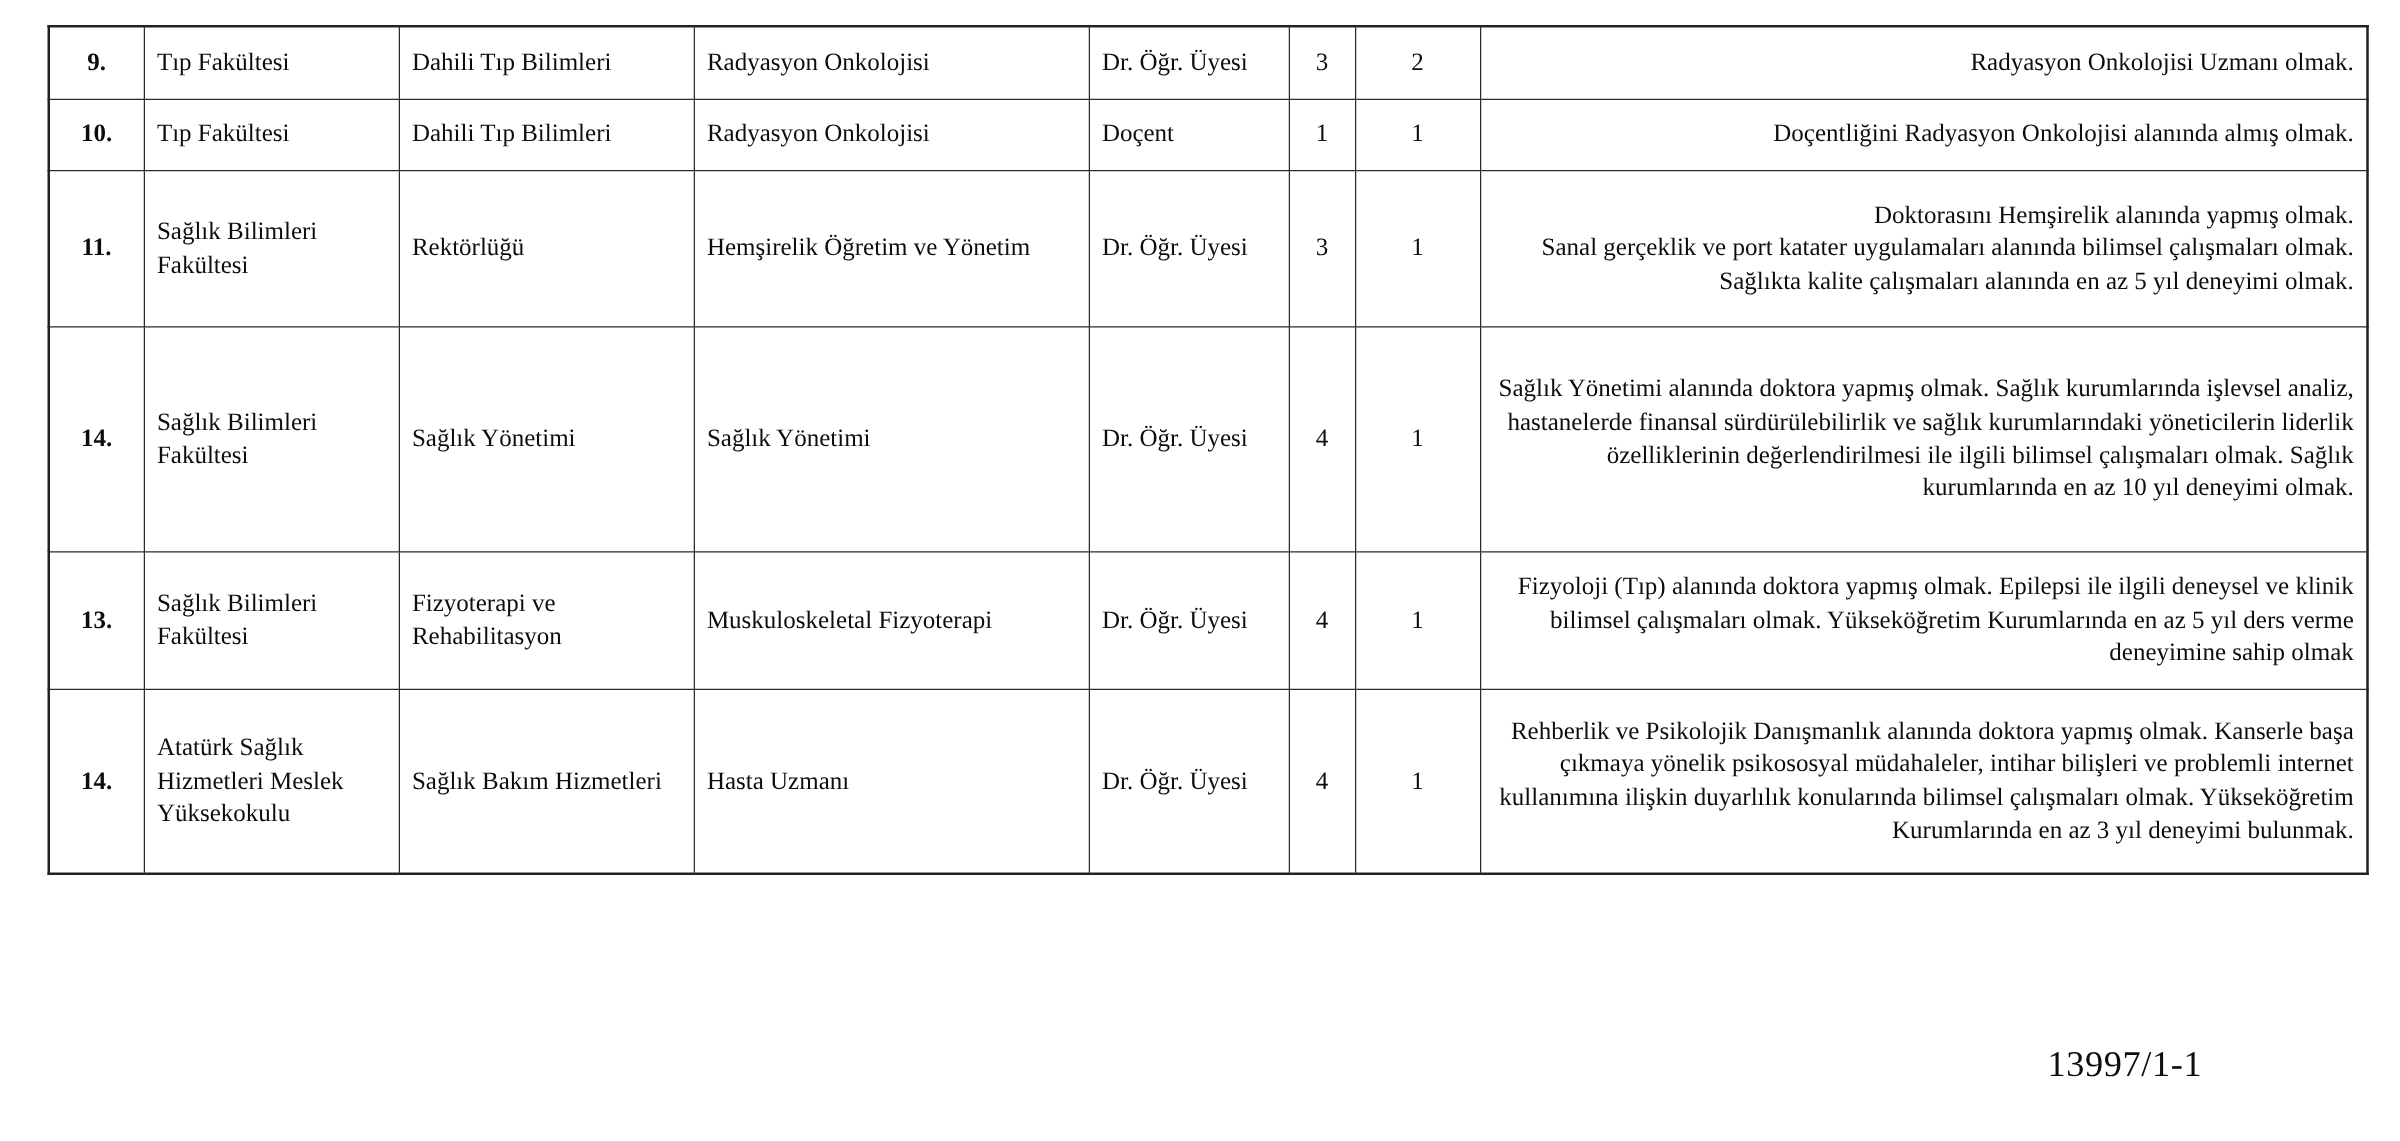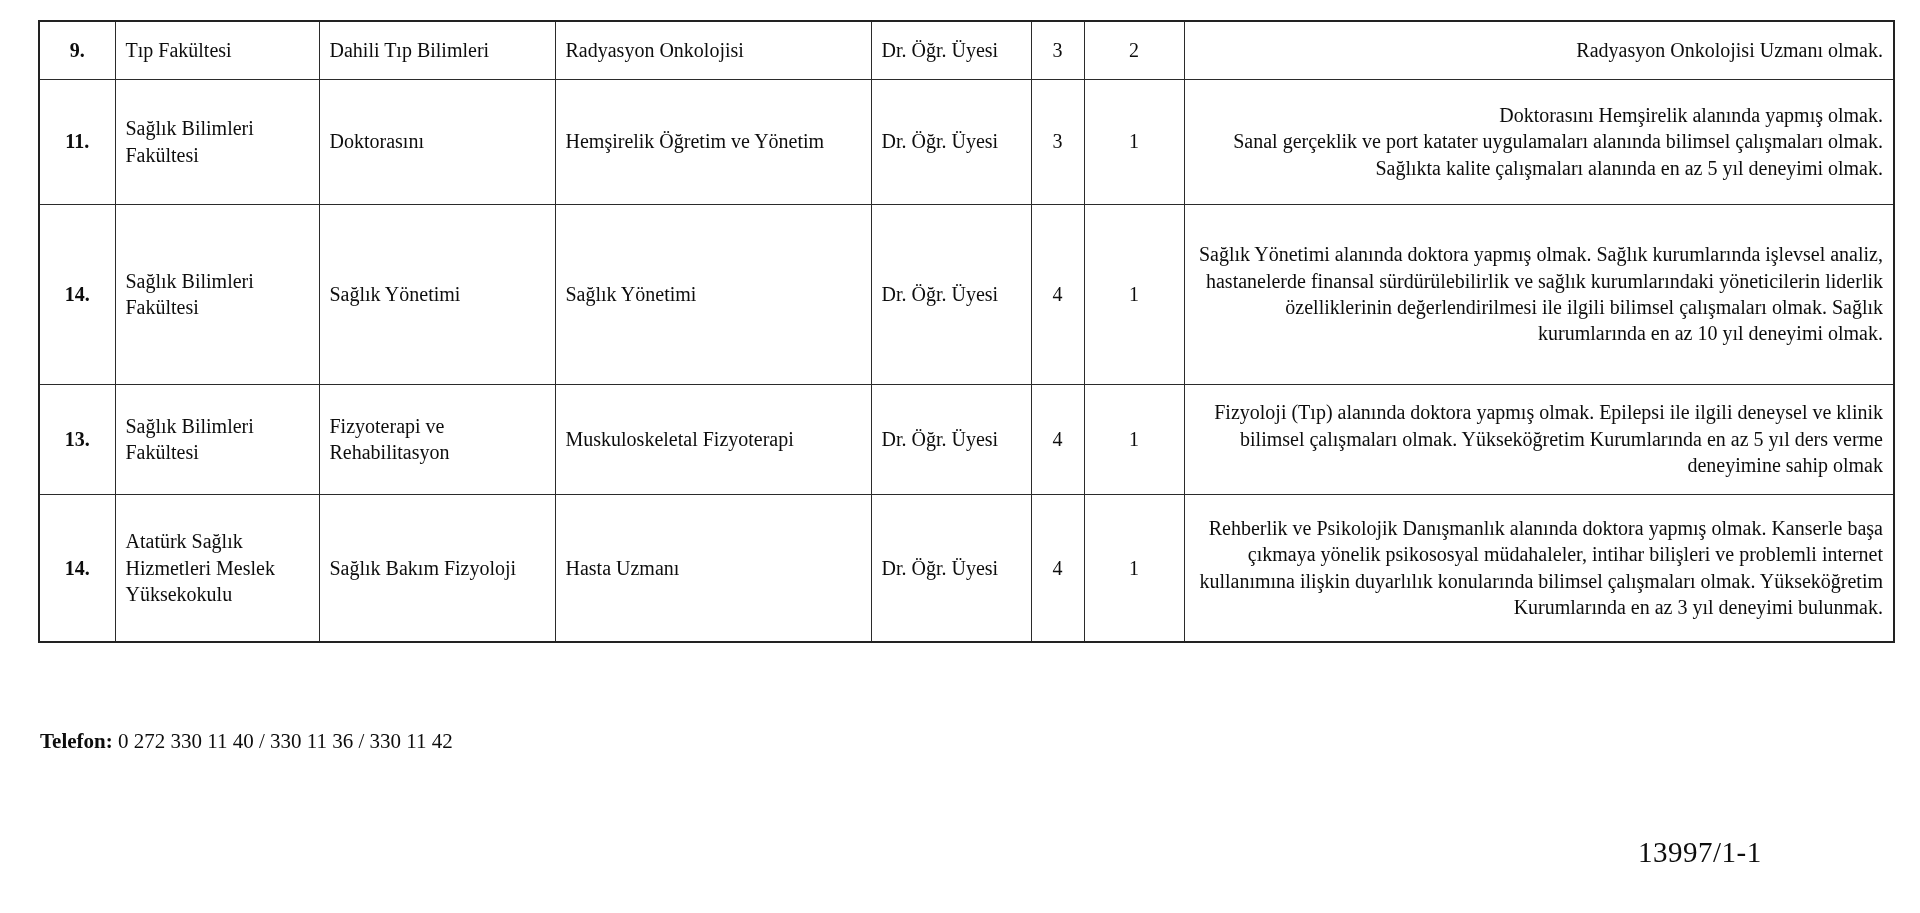--- a/index.html
+++ b/index.html
@@ -90,24 +90,34 @@
       <tr class="r-9">
         <td class="c-no">9.</td>
         <td>Tıp Fakültesi</td>
         <td>Dahili Tıp Bilimleri</td>
         <td>Radyasyon Onkolojisi</td>
         <td>Dr. Öğr. Üyesi</td>
         <td class="c-num">3</td>
         <td class="c-num b-thick-l">2</td>
         <td class="c-req b-thick-l">Radyasyon Onkolojisi Uzmanı olmak.</td>
       </tr>
+      <tr class="r-10">
+        <td class="c-no">10.</td>
+        <td>Tıp Fakültesi</td>
+        <td>Dahili Tıp Bilimleri</td>
+        <td>Radyasyon Onkolojisi</td>
+        <td>Doçent</td>
+        <td class="c-num">1</td>
+        <td class="c-num b-thick-l">1</td>
+        <td class="c-req b-thick-l">Doçentliğini Radyasyon Onkolojisi alanında almış olmak.</td>
+      </tr>
       <tr class="r-11">
         <td class="c-no">11.</td>
         <td>Sağlık Bilimleri Fakültesi</td>
-        <td>Doktorasını</td>
+        <td>Rektörlüğü</td>
         <td>Hemşirelik Öğretim ve Yönetim</td>
         <td>Dr. Öğr. Üyesi</td>
         <td class="c-num">3</td>
         <td class="c-num b-thick-l">1</td>
         <td class="c-req b-thick-l">Doktorasını Hemşirelik alanında yapmış olmak.
 Sanal gerçeklik ve port katater uygulamaları alanında bilimsel çalışmaları olmak. Sağlıkta kalite çalışmaları alanında en az 5 yıl deneyimi olmak.</td>
       </tr>
       <tr class="r-12">
         <td class="c-no">14.</td>
         <td>Sağlık Bilimleri Fakültesi</td>
@@ -124,29 +134,28 @@
         <td>Fizyoterapi ve Rehabilitasyon</td>
         <td>Muskuloskeletal Fizyoterapi</td>
         <td>Dr. Öğr. Üyesi</td>
         <td class="c-num">4</td>
         <td class="c-num b-thick-l">1</td>
         <td class="c-req b-thick-l">Fizyoloji (Tıp) alanında doktora yapmış olmak. Epilepsi ile ilgili deneysel ve klinik bilimsel çalışmaları olmak. Yükseköğretim Kurumlarında en az 5 yıl ders verme deneyimine sahip olmak</td>
       </tr>
       <tr class="r-14">
         <td class="c-no">14.</td>
         <td>Atatürk Sağlık Hizmetleri Meslek Yüksekokulu</td>
-        <td>Sağlık Bakım Fizyoloji</td>
+        <td>Sağlık Bakım Hizmetleri</td>
         <td>Hasta Uzmanı</td>
         <td>Dr. Öğr. Üyesi</td>
         <td class="c-num">4</td>
         <td class="c-num b-thick-l">1</td>
         <td class="c-req b-thick-l">Rehberlik ve Psikolojik Danışmanlık alanında doktora yapmış olmak. Kanserle başa çıkmaya yönelik psikososyal müdahaleler, intihar bilişleri ve problemli internet kullanımına ilişkin duyarlılık konularında bilimsel çalışmaları olmak. Yükseköğretim Kurumlarında en az 3 yıl deneyimi bulunmak.</td>
       </tr>
     </tbody>
   </table>
 
   <div class="footer">
-    <div><span class="lbl">Telefon:</span><span> 0 272 330 11 40 / 330 11 36 / 330 11 42</span></div>
   </div>
 
   <div class="doc-number">13997/1-1</div>
 
 </div>
 
 </body></html>

